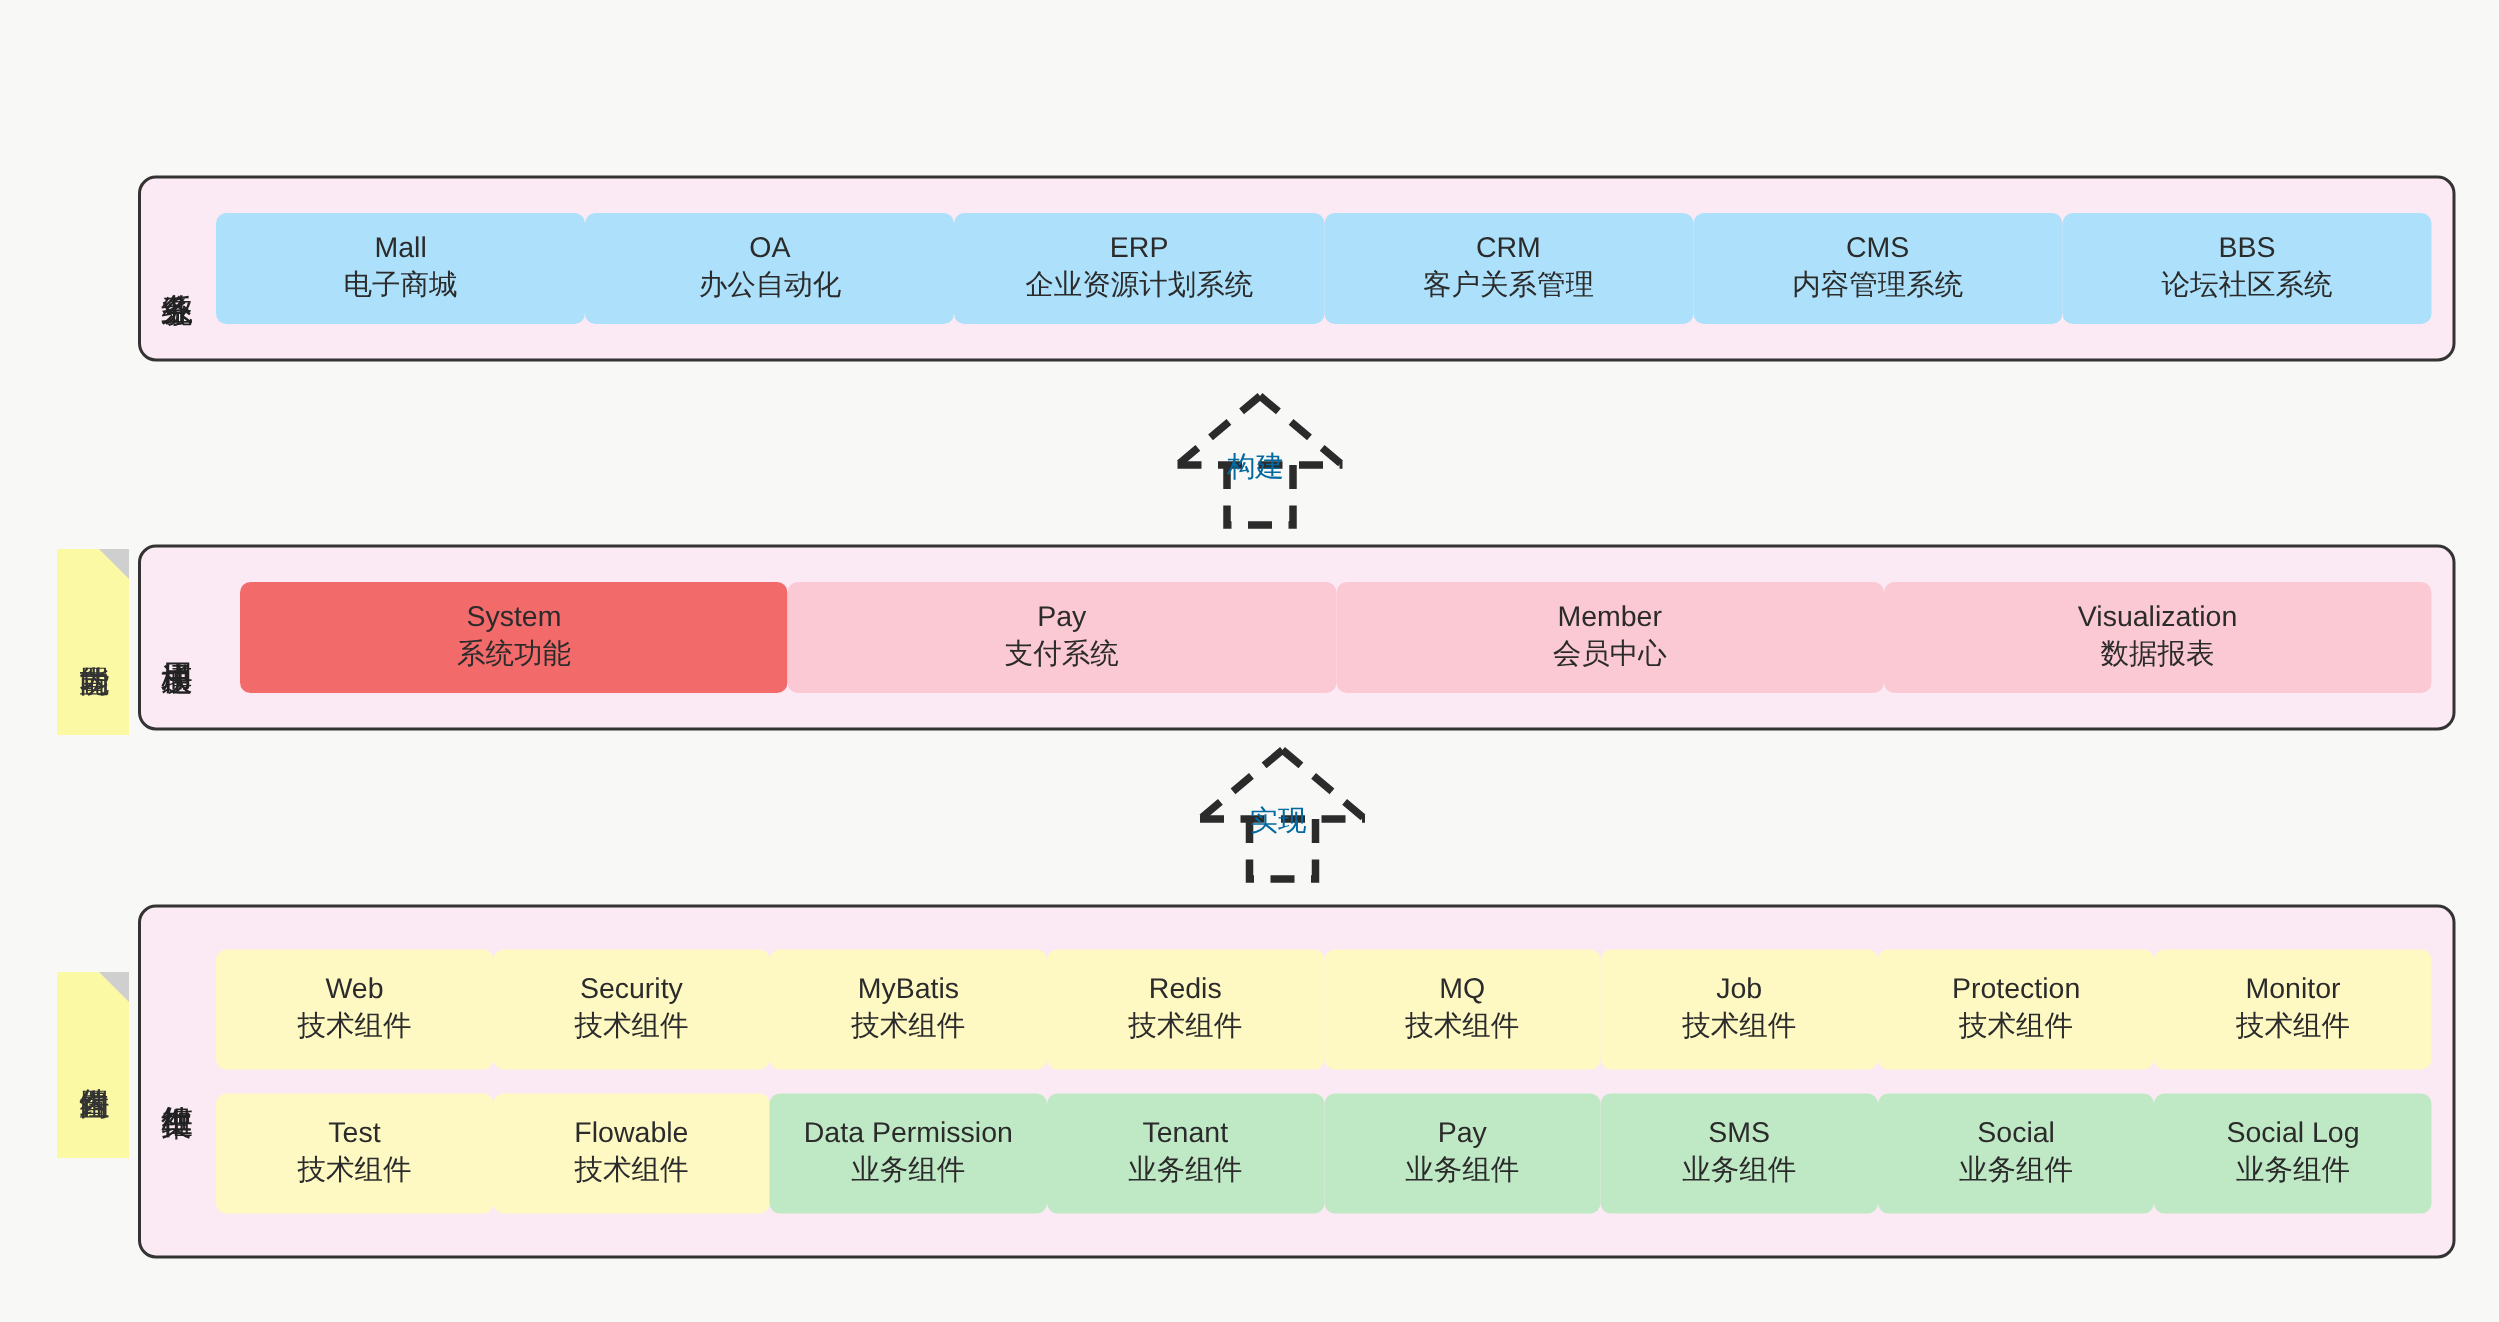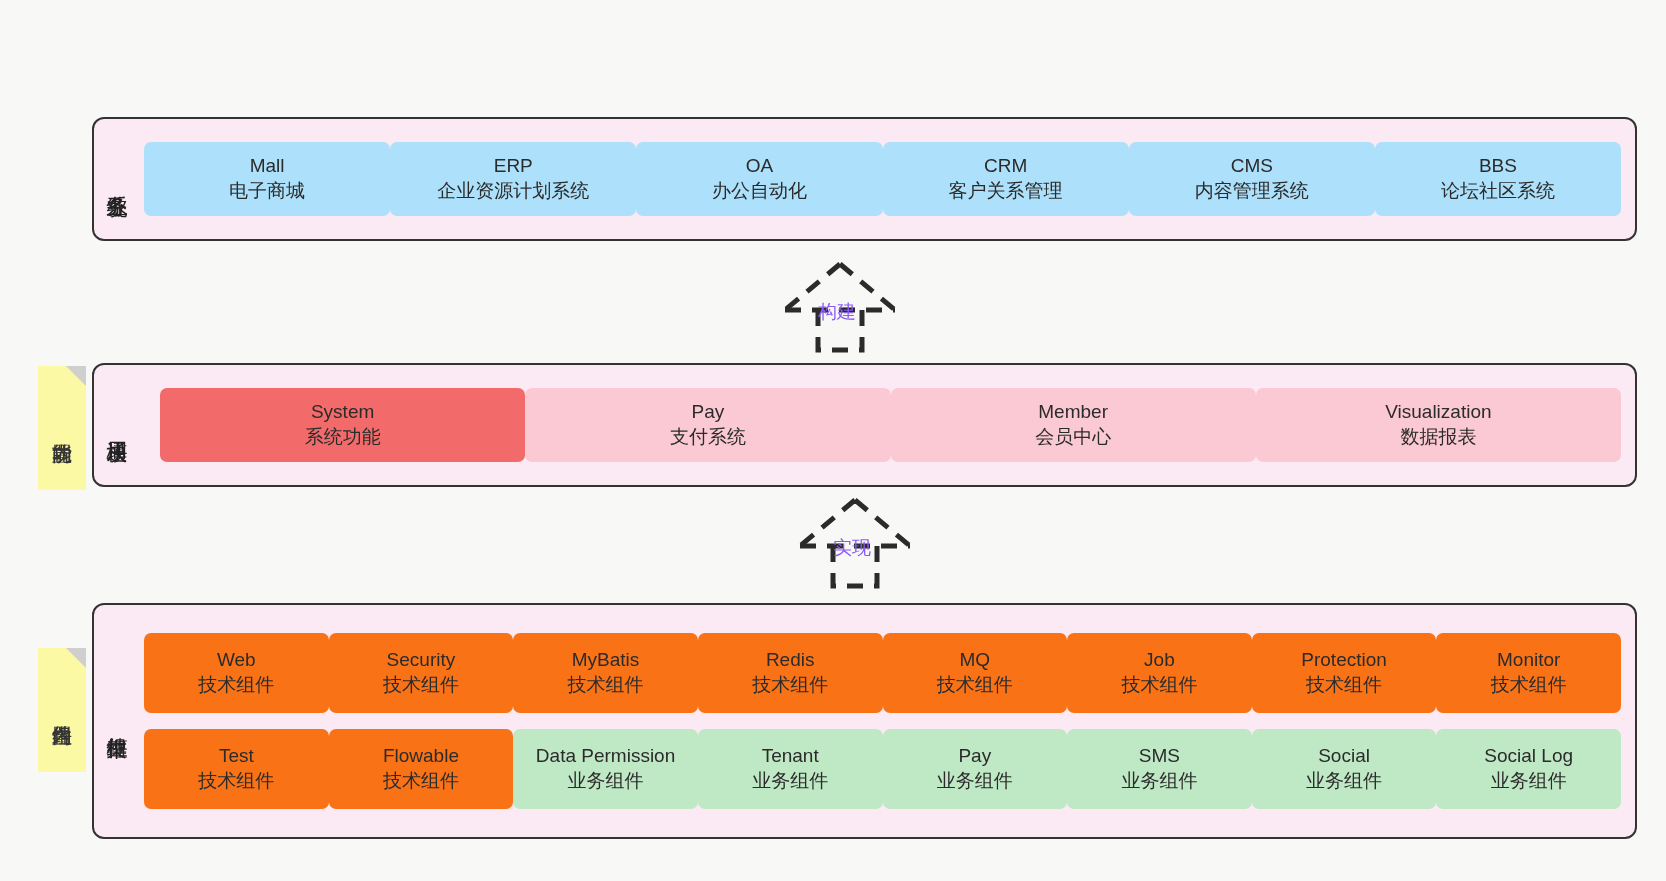--- a/index.html
+++ b/index.html
@@ -76,21 +76,21 @@
     padding: 4px 6px;
     box-sizing: border-box;
   }
   .cell .en { display: block; }
   .cell .cn { display: block; }
 
   
   .c-blue        { background: #ace0fb; }
   .c-red         { background: #f26a6a; }
   .c-pink        { background: #fbc9d3; }
-  .c-green       { background: #f97316; }
+  .c-green       { background: #fef9c3; }
   .c-lightgreen  { background: #bfe8c5; }
 
   
   #band-business { left: 92px;  top: 117px; width: 1545px; height: 124px; }
   #band-common   { left: 92px;  top: 363px; width: 1545px; height: 124px; }
   #band-frame    { left: 92px;  top: 603px; width: 1545px; height: 236px; }
 
   #band-business .band-body > .row { height: 74px; }
   #band-common   .band-body > .row { height: 74px; padding-left: 16px; }
   #band-frame    .band-body > .row { height: 80px; }
@@ -133,21 +133,21 @@
     z-index: 2;
   }
   #arrow-build  { left: 740px; top: 256px; }
   #arrow-impl   { left: 755px; top: 492px; }
 
   .arrow-wrap svg { display: block; }
 
   .arrow-label {
     position: absolute;
     font-size: 19px;
-    color: #8b5cf6;
+    color: #0369a1;
     background: transparent;
     white-space: nowrap;
     line-height: 1;
   }
   #arrow-build .arrow-label { left: 78px; top: 46px; }
   #arrow-impl  .arrow-label { left: 78px; top: 46px; }
 </style>
 </head>
 <body>
 
@@ -155,26 +155,26 @@
 
   <div class="band" id="band-business">
     <div class="band-title">业务系统</div>
     <div class="band-body">
       <div class="row">
         <div class="cell c-blue">
           <span class="en">Mall</span>
           <span class="cn">电子商城</span>
         </div>
         <div class="cell c-blue">
+          <span class="en">OA</span>
+          <span class="cn">办公自动化</span>
+        </div>
+        <div class="cell c-blue">
           <span class="en">ERP</span>
           <span class="cn">企业资源计划系统</span>
-        </div>
-        <div class="cell c-blue">
-          <span class="en">OA</span>
-          <span class="cn">办公自动化</span>
         </div>
         <div class="cell c-blue">
           <span class="en">CRM</span>
           <span class="cn">客户关系管理</span>
         </div>
         <div class="cell c-blue">
           <span class="en">CMS</span>
           <span class="cn">内容管理系统</span>
         </div>
         <div class="cell c-blue">

